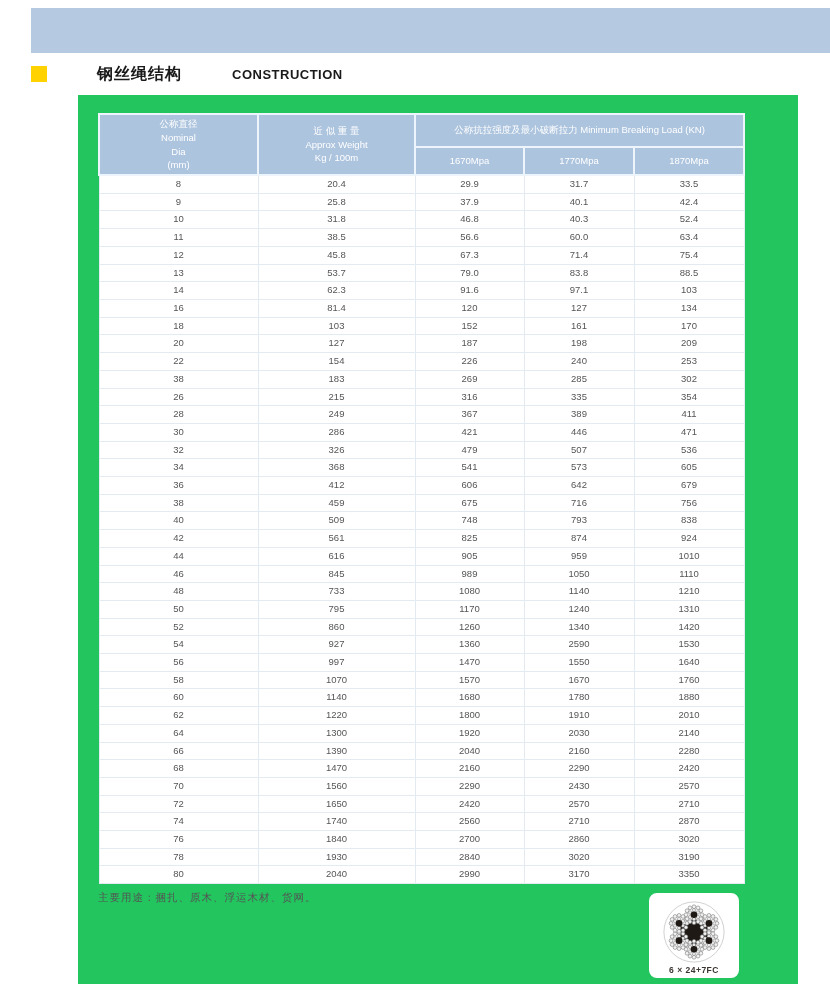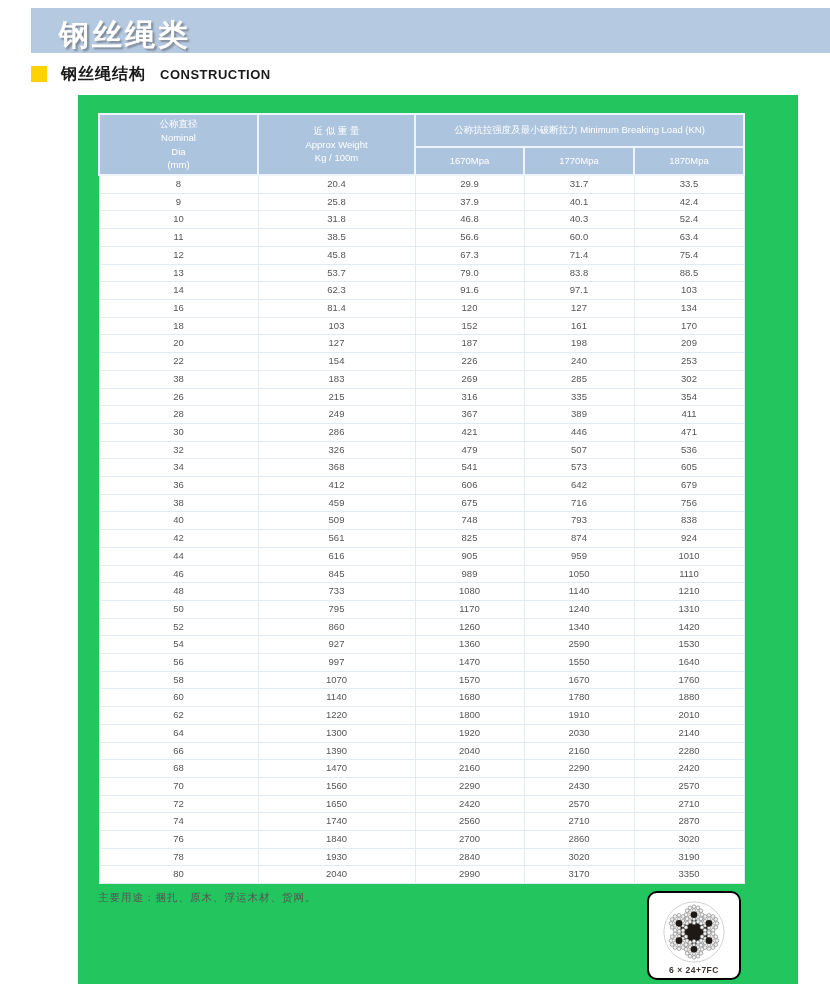--- a/index.html
+++ b/index.html
@@ -16,21 +16,21 @@
   .title-zh{
     font-size:30px;font-weight:bold;color:#ffffff;letter-spacing:3px;
     text-shadow:2px 2px 2px #7d8894;line-height:1;
   }
   .title-en{
     font-size:20px;font-weight:bold;color:#ffffff;letter-spacing:2px;
     text-shadow:2px 2px 2px #7d8894;margin-left:14px;line-height:1.15;
   }
   
   .subtitle-row{
-    position:absolute;left:31px;top:63px;height:22px;display:flex;align-items:center;
+    position:absolute;left:31px;top:63px;height:22px;display:flex;align-items:center;gap:36px;
   }
   .yellow-square{width:16px;height:16px;background:#ffd200;margin-right:14px;}
   .subtitle-zh{font-size:16px;font-weight:bold;color:#1a1a1a;letter-spacing:1px;}
   .subtitle-en{font-size:13px;font-weight:bold;color:#1a1a1a;margin-left:14px;letter-spacing:.5px;}
   
   .panel{
     position:absolute;left:78px;top:95px;width:720px;height:889px;
     background:#22c55e;
   }
   
@@ -50,32 +50,31 @@
     border:1px solid #e3eaf2;padding:0;height:16.7px;line-height:16.7px;
   }
   .c1{width:159px;} .c2{width:157px;} .c3{width:109px;} .c4{width:110px;} .c5{width:110px;}
   
   .usage-note{
     position:absolute;left:20px;top:796px;font-size:10.5px;color:#555555;letter-spacing:1px;
   }
   
   .diagram-card{
     position:absolute;left:569px;top:796px;width:94px;height:89px;
-    background:#ffffff;border:2px solid #000000;border-radius:10px;
+    background:#ffffff;border:2px solid #22c55e;border-radius:10px;
     display:flex;flex-direction:column;align-items:center;justify-content:flex-end;
     box-sizing:border-box;padding-bottom:3px;
   }
   .diagram-card svg{display:block;margin-bottom:1px;}
   .diagram-label{font-size:8.5px;font-weight:bold;color:#3a3430;letter-spacing:.5px;}
 </style>
 </head>
 <body>
 
 <div class="title-bar">
-  <span class="title-zh">钢丝绳类</span>
 </div>
 
 <div class="subtitle-row">
   <span class="yellow-square"></span>
   <span class="subtitle-zh">钢丝绳结构</span>
   <span class="subtitle-en">CONSTRUCTION</span>
 </div>
 
 <div class="panel">
 

